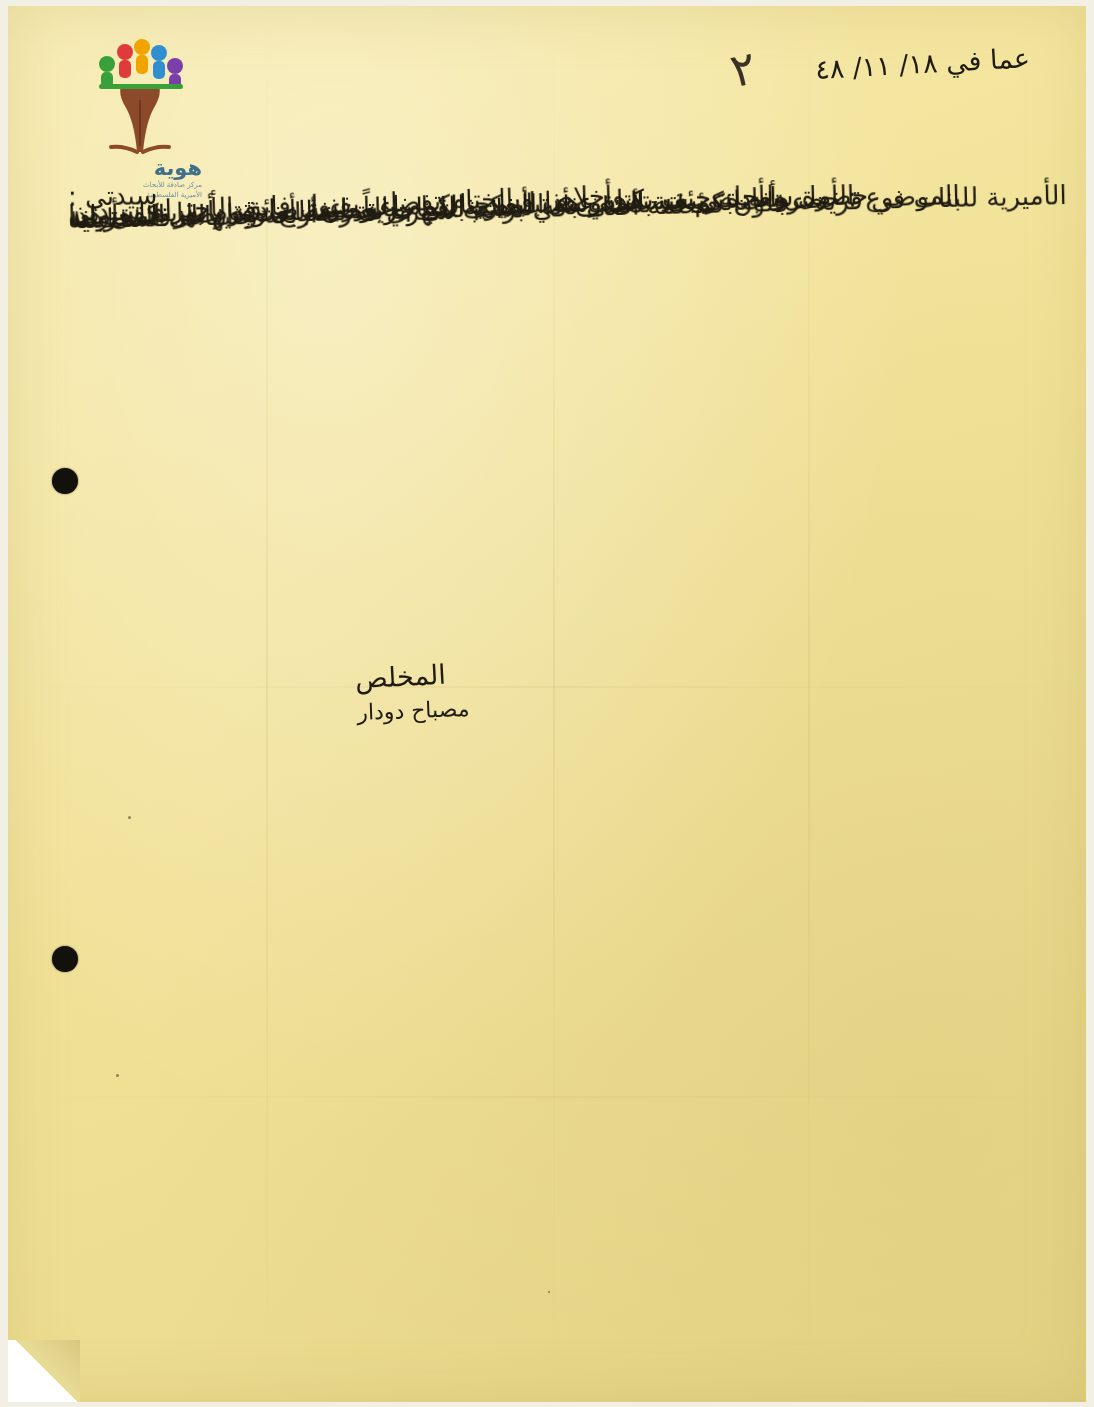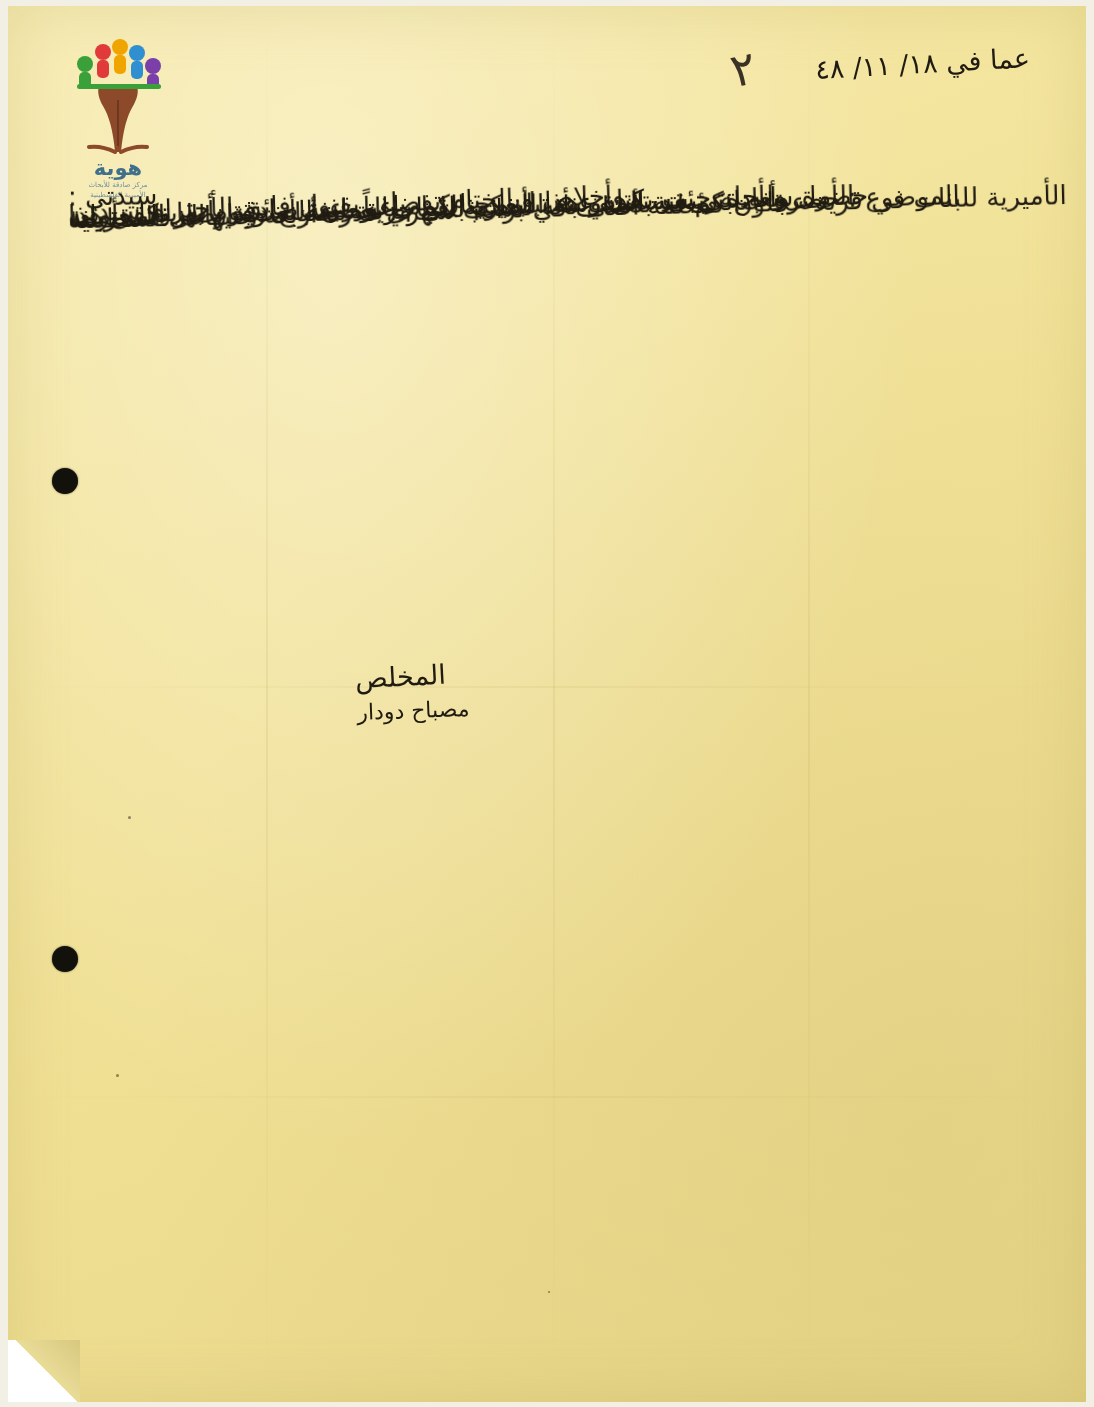--- a/index.html
+++ b/index.html
@@ -83,25 +83,24 @@
     border-radius: 50%;
     background: #13110c;
     box-shadow: 0 0 2px rgba(0,0,0,0.6);
   }
   .punch.top { left: 44px; top: 462px; }
   .punch.bottom { left: 44px; top: 940px; }
 
   
   .logo-block {
     position: absolute;
-    left: 48px;
+    left: 70px;
     top: 28px;
     width: 124px;
     height: 170px;
-    text-align: center;
   }
   .logo-mark { display: block; margin: 0 auto; }
   .logo-caption {
     margin-top: 2px;
     font-size: 21px;
     color: #3f6f8a;
     font-weight: bold;
     letter-spacing: 0px;
     direction: rtl;
   }

